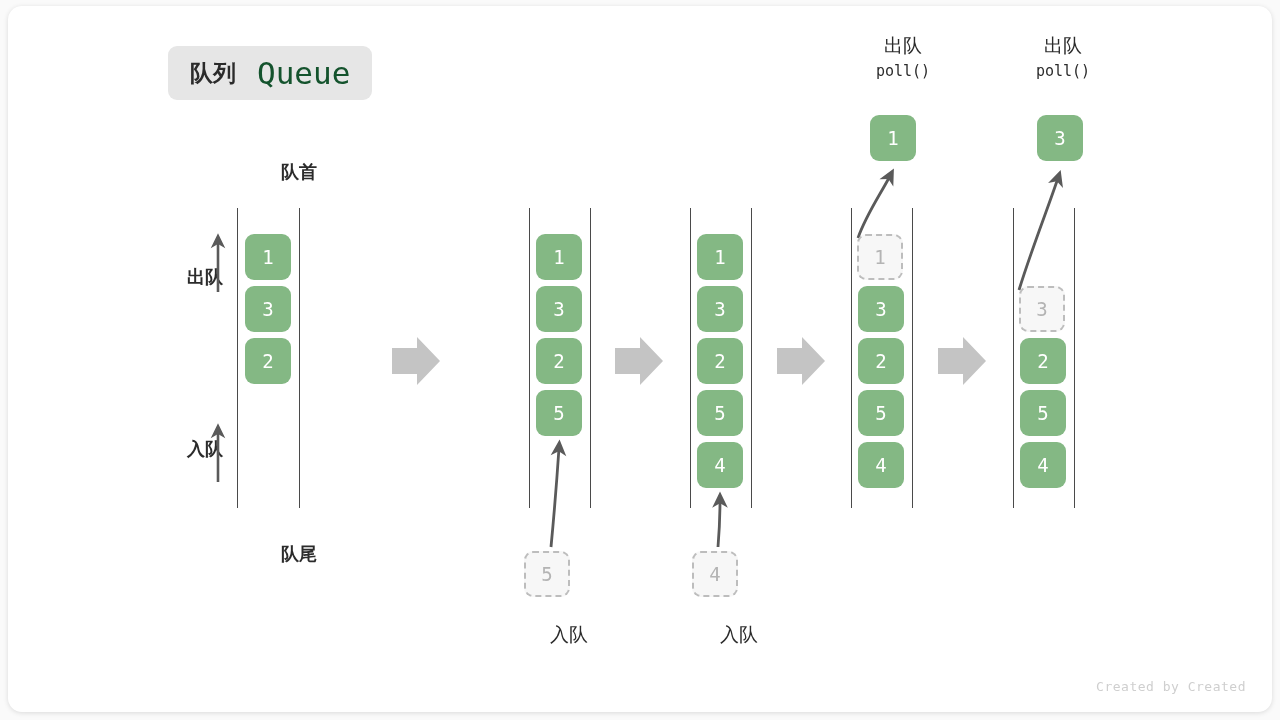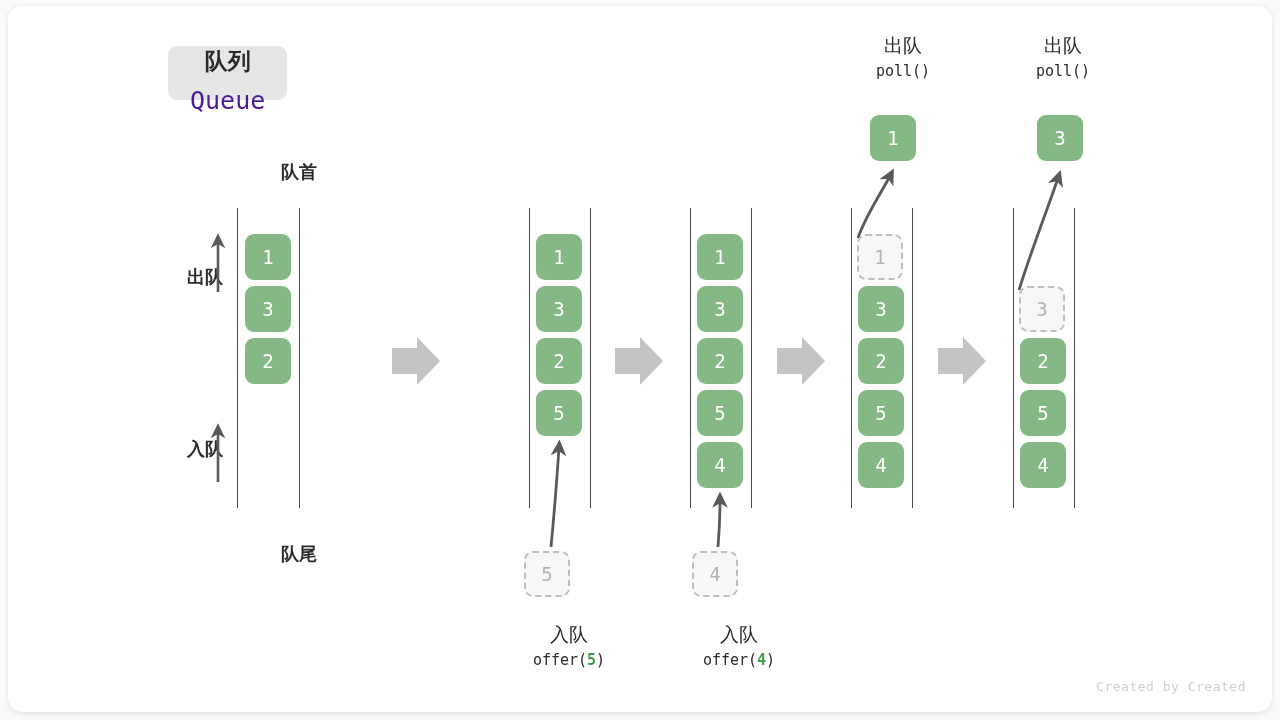--- a/index.html
+++ b/index.html
@@ -15,26 +15,25 @@
     box-shadow:0 1px 5px rgba(0,0,0,0.13);
   }
   #stage{position:absolute;left:0;top:0;width:1280px;height:720px;}
 
   
   #title-badge{
     position:absolute;left:168px;top:46px;
     height:54px;box-sizing:border-box;
     padding:0 22px;
     background:#e6e6e6;border-radius:9px;
-    display:flex;align-items:center;gap:9px;
+    display:flex;align-items:center;gap:21px;
     white-space:nowrap;
-    flex-direction:column;
   }
   #title-badge .cn{font-size:23px;font-weight:bold;color:#2b2b2b;}
-  #title-badge .en{font-size:25px;color:#4c1d95;font-family:"DejaVu Sans Mono", monospace;}
+  #title-badge .en{font-size:31px;color:#14532d;font-family:"DejaVu Sans Mono", monospace;}
 
   
   .cap{
     position:absolute;font-size:18px;font-weight:bold;color:#2b2b2b;
     white-space:nowrap;
     margin-left:44px;
   }
   .op-label{
     position:absolute;text-align:center;white-space:nowrap;
     font-size:19px;color:#2b2b2b;line-height:1.55;
@@ -151,32 +150,30 @@
   <div class="cell" style="left:245px;top:286px;">3</div>
   <div class="cell" style="left:245px;top:338px;">2</div>
 
   <div class="cell" style="left:536px;top:234px;">1</div>
   <div class="cell" style="left:536px;top:286px;">3</div>
   <div class="cell" style="left:536px;top:338px;">2</div>
   <div class="cell" style="left:536px;top:390px;">5</div>
   <div class="cell ghost" style="left:524px;top:551px;">5</div>
   <div class="op-label" style="left:469px;top:620px;width:200px;">
     <div class="cn">入队</div>
-    <div class="code"><span>offer(</span><em>5</em><span>)</span></div>
   </div>
 
   <div class="cell" style="left:697px;top:234px;">1</div>
   <div class="cell" style="left:697px;top:286px;">3</div>
   <div class="cell" style="left:697px;top:338px;">2</div>
   <div class="cell" style="left:697px;top:390px;">5</div>
   <div class="cell" style="left:697px;top:442px;">4</div>
   <div class="cell ghost" style="left:692px;top:551px;">4</div>
   <div class="op-label" style="left:639px;top:620px;width:200px;">
     <div class="cn">入队</div>
-    <div class="code"><span>offer(</span><em>4</em><span>)</span></div>
   </div>
 
   <div class="op-label" style="left:803px;top:31px;width:200px;">
     <div class="cn">出队</div>
     <div class="code">poll()</div>
   </div>
   <div class="cell" style="left:870px;top:115px;">1</div>
   <div class="cell ghost" style="left:857px;top:234px;">1</div>
   <div class="cell" style="left:858px;top:286px;">3</div>
   <div class="cell" style="left:858px;top:338px;">2</div>

